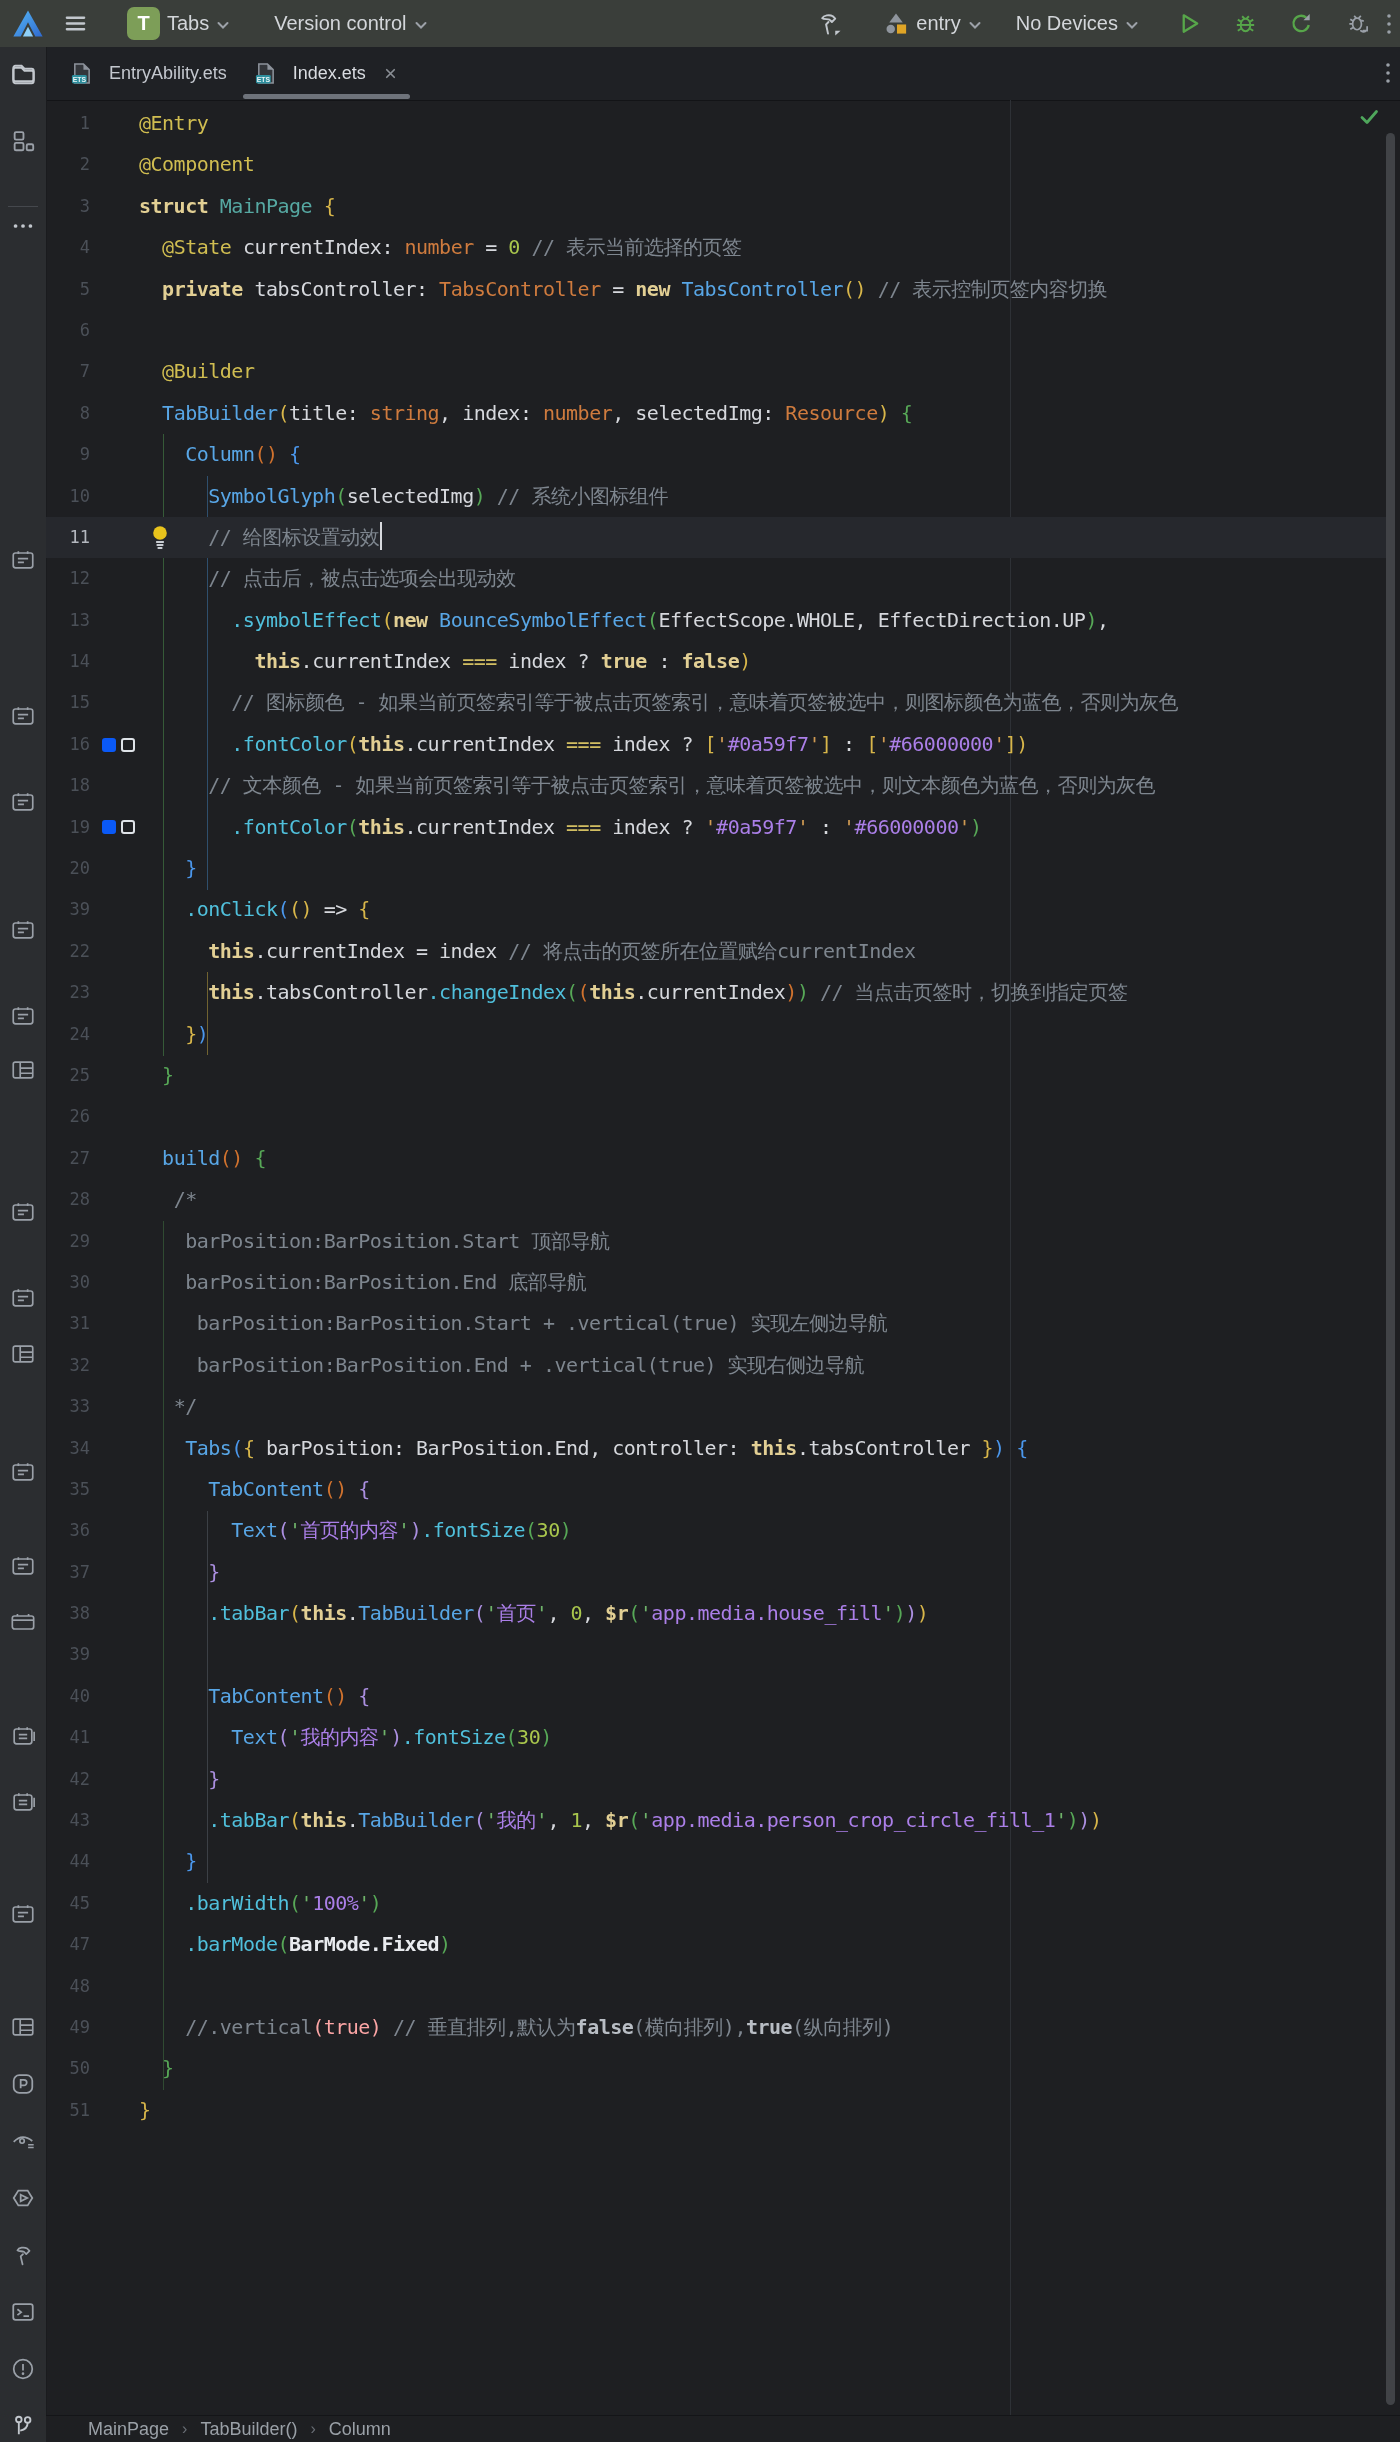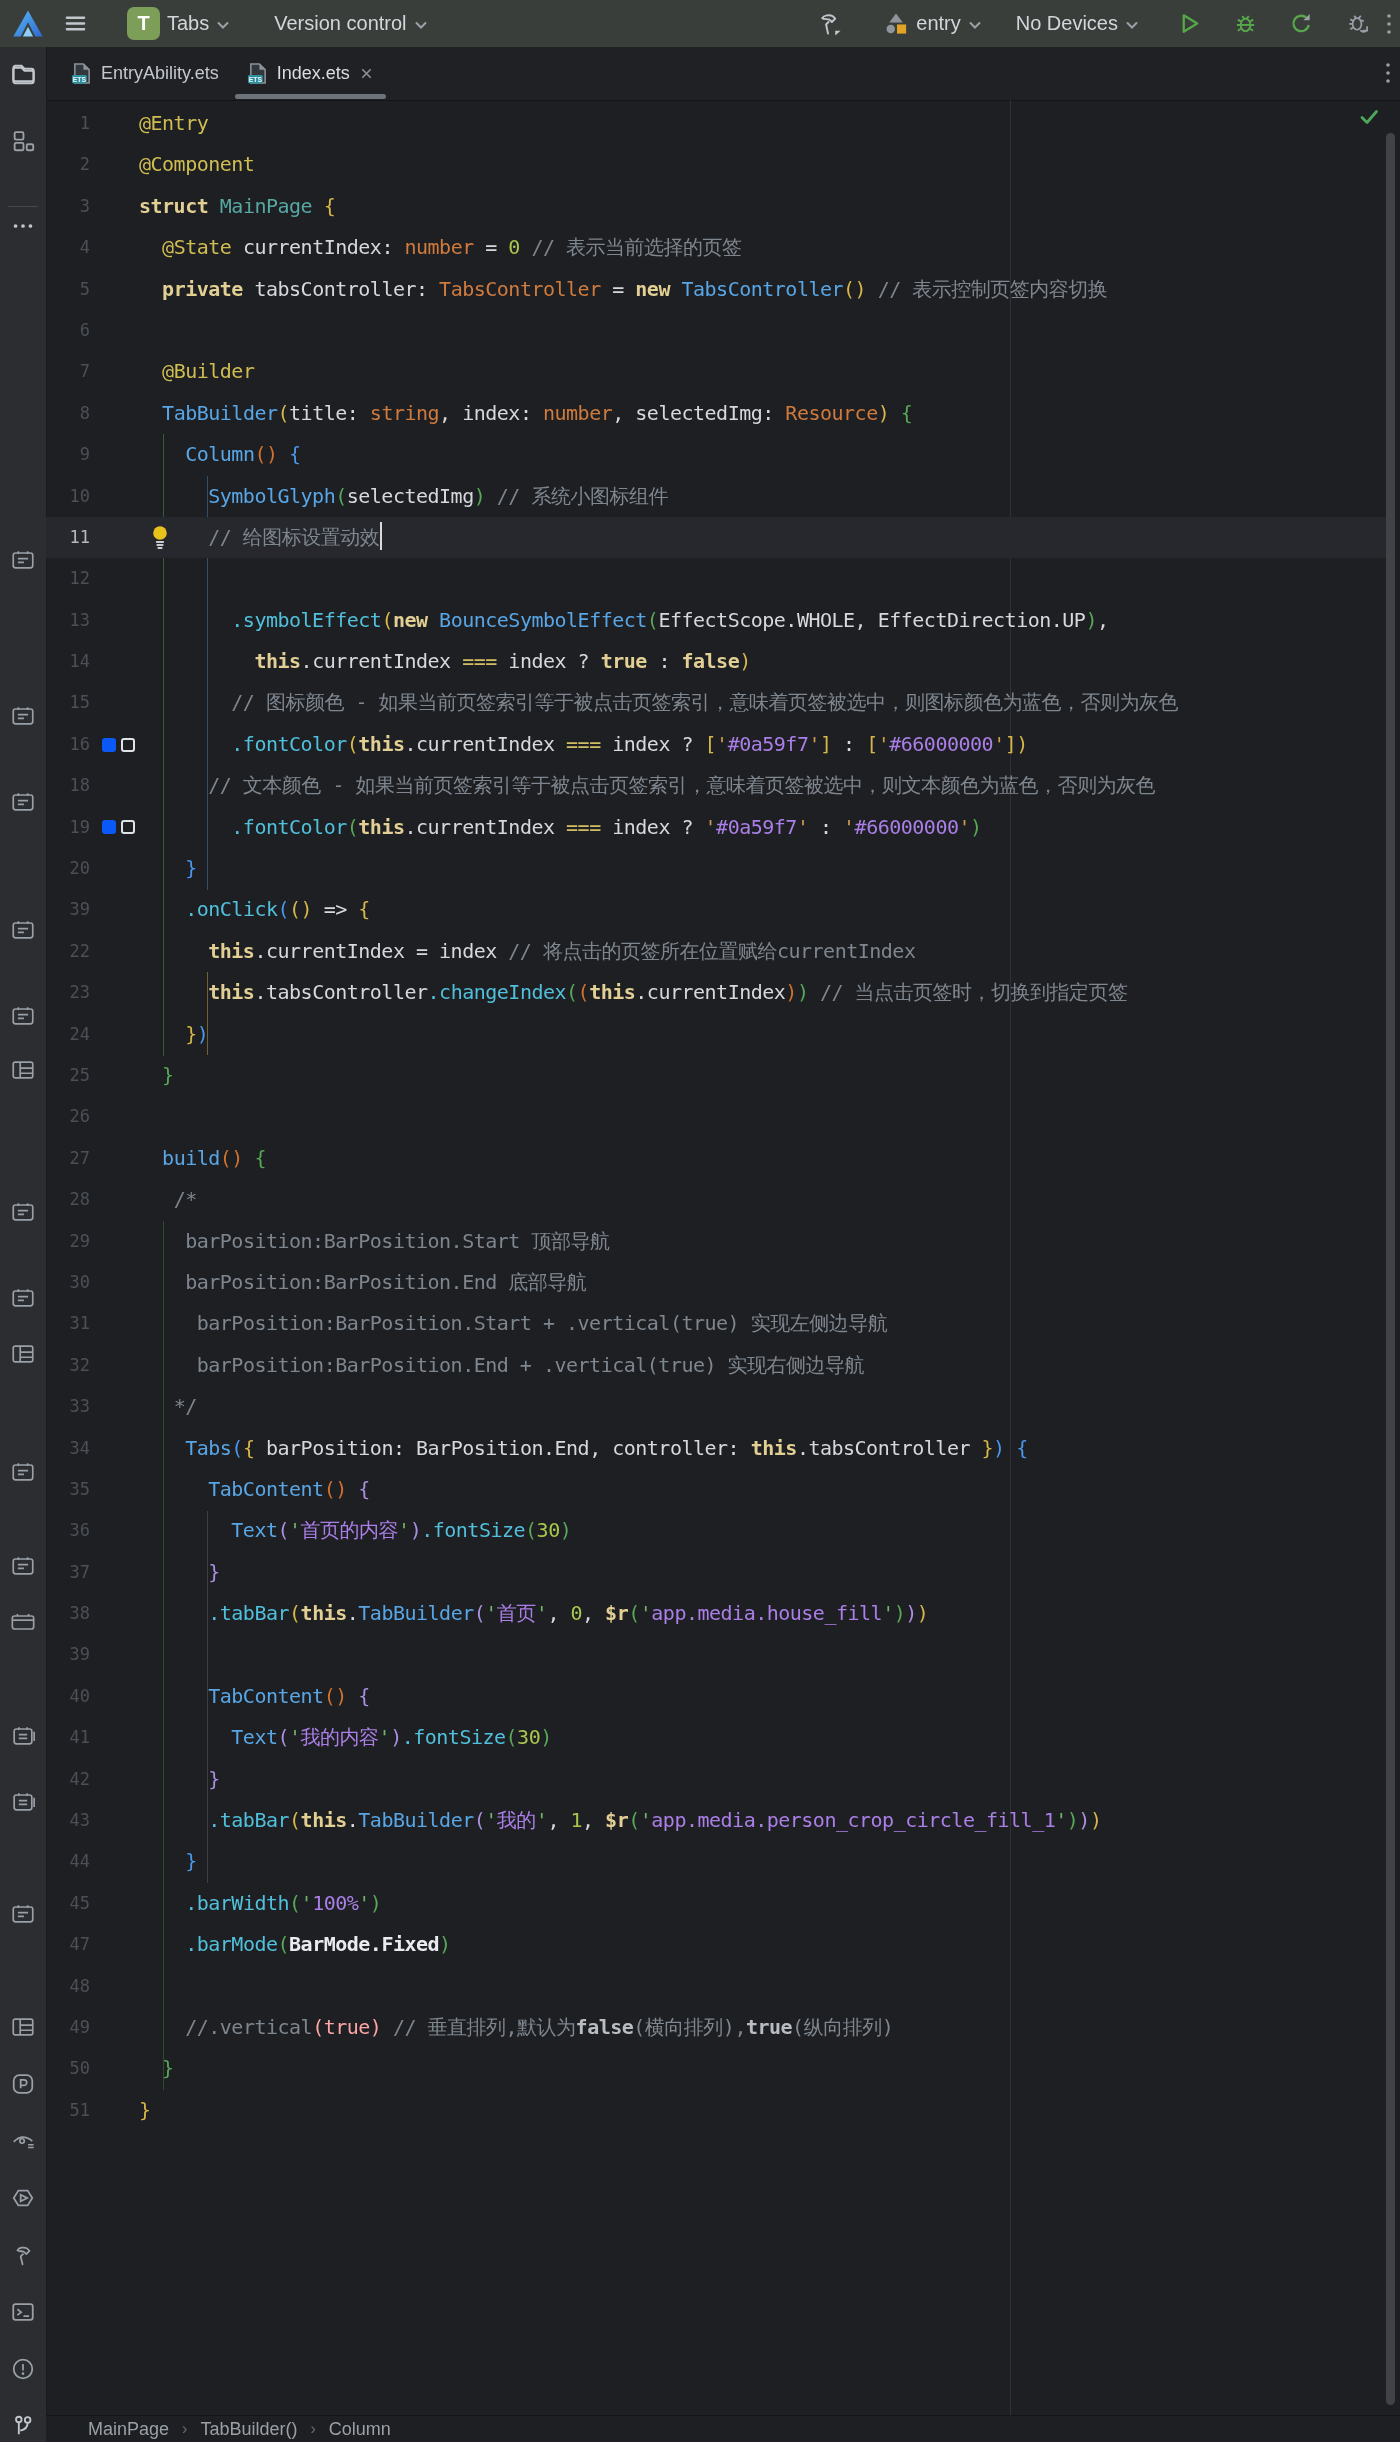--- a/index.html
+++ b/index.html
@@ -22,21 +22,21 @@
   .devices{margin-left:16px;}
   .tb-right .tb-btn{margin-left:18px;}
   .chev{display:inline-flex;margin-top:3px;}
 
   
   .tabbar{position:absolute;left:0;top:47px;width:1400px;height:53px;background:#1f2125;
           border-bottom:1px solid #131417;display:flex;}
   .tab-stub{width:46px;height:100%;background:#2b2d30;border-right:1px solid #1a1b1e;
             display:flex;align-items:center;justify-content:center;}
   .tabs-strip{display:flex;align-items:stretch;padding-left:10px;flex:1;}
-  .etab{position:relative;display:flex;align-items:center;gap:9px;padding:1px 14px;font-size:18px;
+  .etab{position:relative;display:flex;align-items:center;gap:17px;padding:1px 14px;font-size:18px;
         color:#c3c7ce;cursor:pointer;}
   .etab.active{color:#d9dce1;}
   .etab.active::after{content:"";position:absolute;left:2px;right:2px;bottom:1px;height:5px;
         border-radius:3px;background:#6e737b;}
   .etab .close{display:inline-flex;opacity:.85;}
   .tab-kebab{position:absolute;right:8px;top:13px;}
 
   
   .rail{position:absolute;left:0;top:100px;width:46px;height:2342px;background:#2b2d30;border-right:1px solid #1a1b1e;}
   .rail-btn{position:absolute;left:9px;width:28px;height:28px;display:flex;align-items:center;justify-content:center;cursor:pointer;}
@@ -436,21 +436,21 @@
         <div class="code-line"><span class="lnum">5</span><span class="lanno"></span><span class="ltext"><span class="tk-pl">  </span><span class="tk-kw">private</span><span class="tk-pl"> tabsController: </span><span class="tk-typ">TabsController</span><span class="tk-pl"> = </span><span class="tk-kw">new</span><span class="tk-pl"> </span><span class="tk-fn">TabsController</span><span class="tk-by">()</span><span class="tk-cmt"> // 表示控制页签内容切换</span></span></div>
         <div class="code-line"><span class="lnum">6</span><span class="lanno"></span><span class="ltext"></span></div>
         <div class="code-line"><span class="lnum">7</span><span class="lanno"></span><span class="ltext"><span class="tk-pl">  </span><span class="tk-dec">@Builder</span></span></div>
         <div class="code-line"><span class="lnum">8</span><span class="lanno"></span><span class="ltext"><span class="tk-pl">  </span><span class="tk-fn">TabBuilder</span><span class="tk-by">(</span><span class="tk-pl">title: </span><span class="tk-typ">string</span><span class="tk-pl">, index: </span><span class="tk-typ">number</span><span class="tk-pl">, selectedImg: </span><span class="tk-typ">Resource</span><span class="tk-by">) </span><span class="tk-bg">{</span></span></div>
         <div class="code-line"><span class="lnum">9</span><span class="lanno"></span><span class="ltext"><span class="tk-pl">    </span><span class="tk-fn">Column</span><span class="tk-bo">()</span><span class="tk-pl"> </span><span class="tk-bb">{</span></span></div>
         <div class="code-line"><span class="lnum">10</span><span class="lanno"></span><span class="ltext"><span class="tk-pl">      </span><span class="tk-fn">SymbolGlyph</span><span class="tk-bg">(</span><span class="tk-pl">selectedImg</span><span class="tk-bg">)</span><span class="tk-cmt"> // 系统小图标组件</span></span></div>
         <div class="code-line active"><span class="lnum">11</span><span class="lanno"></span><span class="ltext"><span class="tk-pl">      </span><span class="tk-cmt">// 给图标设置动效</span><span class="caret"></span></span><span class="bulb"><svg width="20" height="27" viewBox="0 0 20 27">
               <circle cx="10" cy="9" r="6.8" fill="#e8c31c"></circle>
               <path d="M6.8 18 h6.4 M7.3 21 h5.4 M8.3 24 h3.4" stroke="#c9cdd3" stroke-width="1.8" stroke-linecap="round"></path>
             </svg></span></div>
-        <div class="code-line"><span class="lnum">12</span><span class="lanno"></span></div>
+        <div class="code-line"><span class="lnum">12</span><span class="lanno"></span><span class="ltext"><span class="tk-pl">      </span><span class="tk-cmt">// 点击后，被点击选项会出现动效</span></span></div>
         <div class="code-line"><span class="lnum">13</span><span class="lanno"></span><span class="ltext"><span class="tk-pl">        </span><span class="tk-mth">.symbolEffect</span><span class="tk-by">(</span><span class="tk-kw">new</span><span class="tk-pl"> </span><span class="tk-fn">BounceSymbolEffect</span><span class="tk-bg">(</span><span class="tk-pl">EffectScope.WHOLE, EffectDirection.UP</span><span class="tk-bg">)</span><span class="tk-pl">,</span></span></div>
         <div class="code-line"><span class="lnum">14</span><span class="lanno"></span><span class="ltext"><span class="tk-pl">          </span><span class="tk-kw">this</span><span class="tk-pl">.currentIndex </span><span class="tk-opy">===</span><span class="tk-pl"> index ? </span><span class="tk-kw">true</span><span class="tk-pl"> : </span><span class="tk-kw">false</span><span class="tk-by">)</span></span></div>
         <div class="code-line"><span class="lnum">15</span><span class="lanno"></span><span class="ltext"><span class="tk-pl">        </span><span class="tk-cmt">// 图标颜色 - 如果当前页签索引等于被点击页签索引，意味着页签被选中，则图标颜色为蓝色，否则为灰色</span></span></div>
         <div class="code-line"><span class="lnum">16</span><span class="lanno"><span class="chip" title="#0a59f7" style="background: rgb(10, 89, 247);"></span><span class="chip outline" title="#66000000"></span></span><span class="ltext"><span class="tk-pl">        </span><span class="tk-mth">.fontColor</span><span class="tk-by">(</span><span class="tk-kw">this</span><span class="tk-pl">.currentIndex </span><span class="tk-opy">===</span><span class="tk-pl"> index ? </span><span class="tk-by">[</span><span class="tk-q">'</span><span class="tk-str">#0a59f7</span><span class="tk-q">'</span><span class="tk-by">]</span><span class="tk-pl"> : </span><span class="tk-by">[</span><span class="tk-q">'</span><span class="tk-str">#66000000</span><span class="tk-q">'</span><span class="tk-by">]</span><span class="tk-by">)</span></span></div>
         <div class="code-line"><span class="lnum">18</span><span class="lanno"></span><span class="ltext"><span class="tk-pl">      </span><span class="tk-cmt">// 文本颜色 - 如果当前页签索引等于被点击页签索引，意味着页签被选中，则文本颜色为蓝色，否则为灰色</span></span></div>
         <div class="code-line"><span class="lnum">19</span><span class="lanno"><span class="chip" title="#0a59f7" style="background: rgb(10, 89, 247);"></span><span class="chip outline" title="#66000000"></span></span><span class="ltext"><span class="tk-pl">        </span><span class="tk-mth">.fontColor</span><span class="tk-bg">(</span><span class="tk-kw">this</span><span class="tk-pl">.currentIndex </span><span class="tk-opy">===</span><span class="tk-pl"> index ? </span><span class="tk-q">'</span><span class="tk-str">#0a59f7</span><span class="tk-q">'</span><span class="tk-pl"> : </span><span class="tk-q">'</span><span class="tk-str">#66000000</span><span class="tk-q">'</span><span class="tk-bg">)</span></span></div>
         <div class="code-line"><span class="lnum">20</span><span class="lanno"></span><span class="ltext"><span class="tk-pl">    </span><span class="tk-bb">}</span></span></div>
         <div class="code-line"><span class="lnum">39</span><span class="lanno"></span><span class="ltext"><span class="tk-pl">    </span><span class="tk-mth">.onClick</span><span class="tk-bb">(</span><span class="tk-by">()</span><span class="tk-pl"> =&gt; </span><span class="tk-by">{</span></span></div>
         <div class="code-line"><span class="lnum">22</span><span class="lanno"></span><span class="ltext"><span class="tk-pl">      </span><span class="tk-kw">this</span><span class="tk-pl">.currentIndex = index </span><span class="tk-cmt">// 将点击的页签所在位置赋给currentIndex</span></span></div>
         <div class="code-line"><span class="lnum">23</span><span class="lanno"></span><span class="ltext"><span class="tk-pl">      </span><span class="tk-kw">this</span><span class="tk-pl">.tabsController</span><span class="tk-mth">.changeIndex</span><span class="tk-bg">(</span><span class="tk-bo">(</span><span class="tk-kw">this</span><span class="tk-pl">.currentIndex</span><span class="tk-bo">)</span><span class="tk-bg">)</span><span class="tk-cmt"> // 当点击页签时，切换到指定页签</span></span></div>

